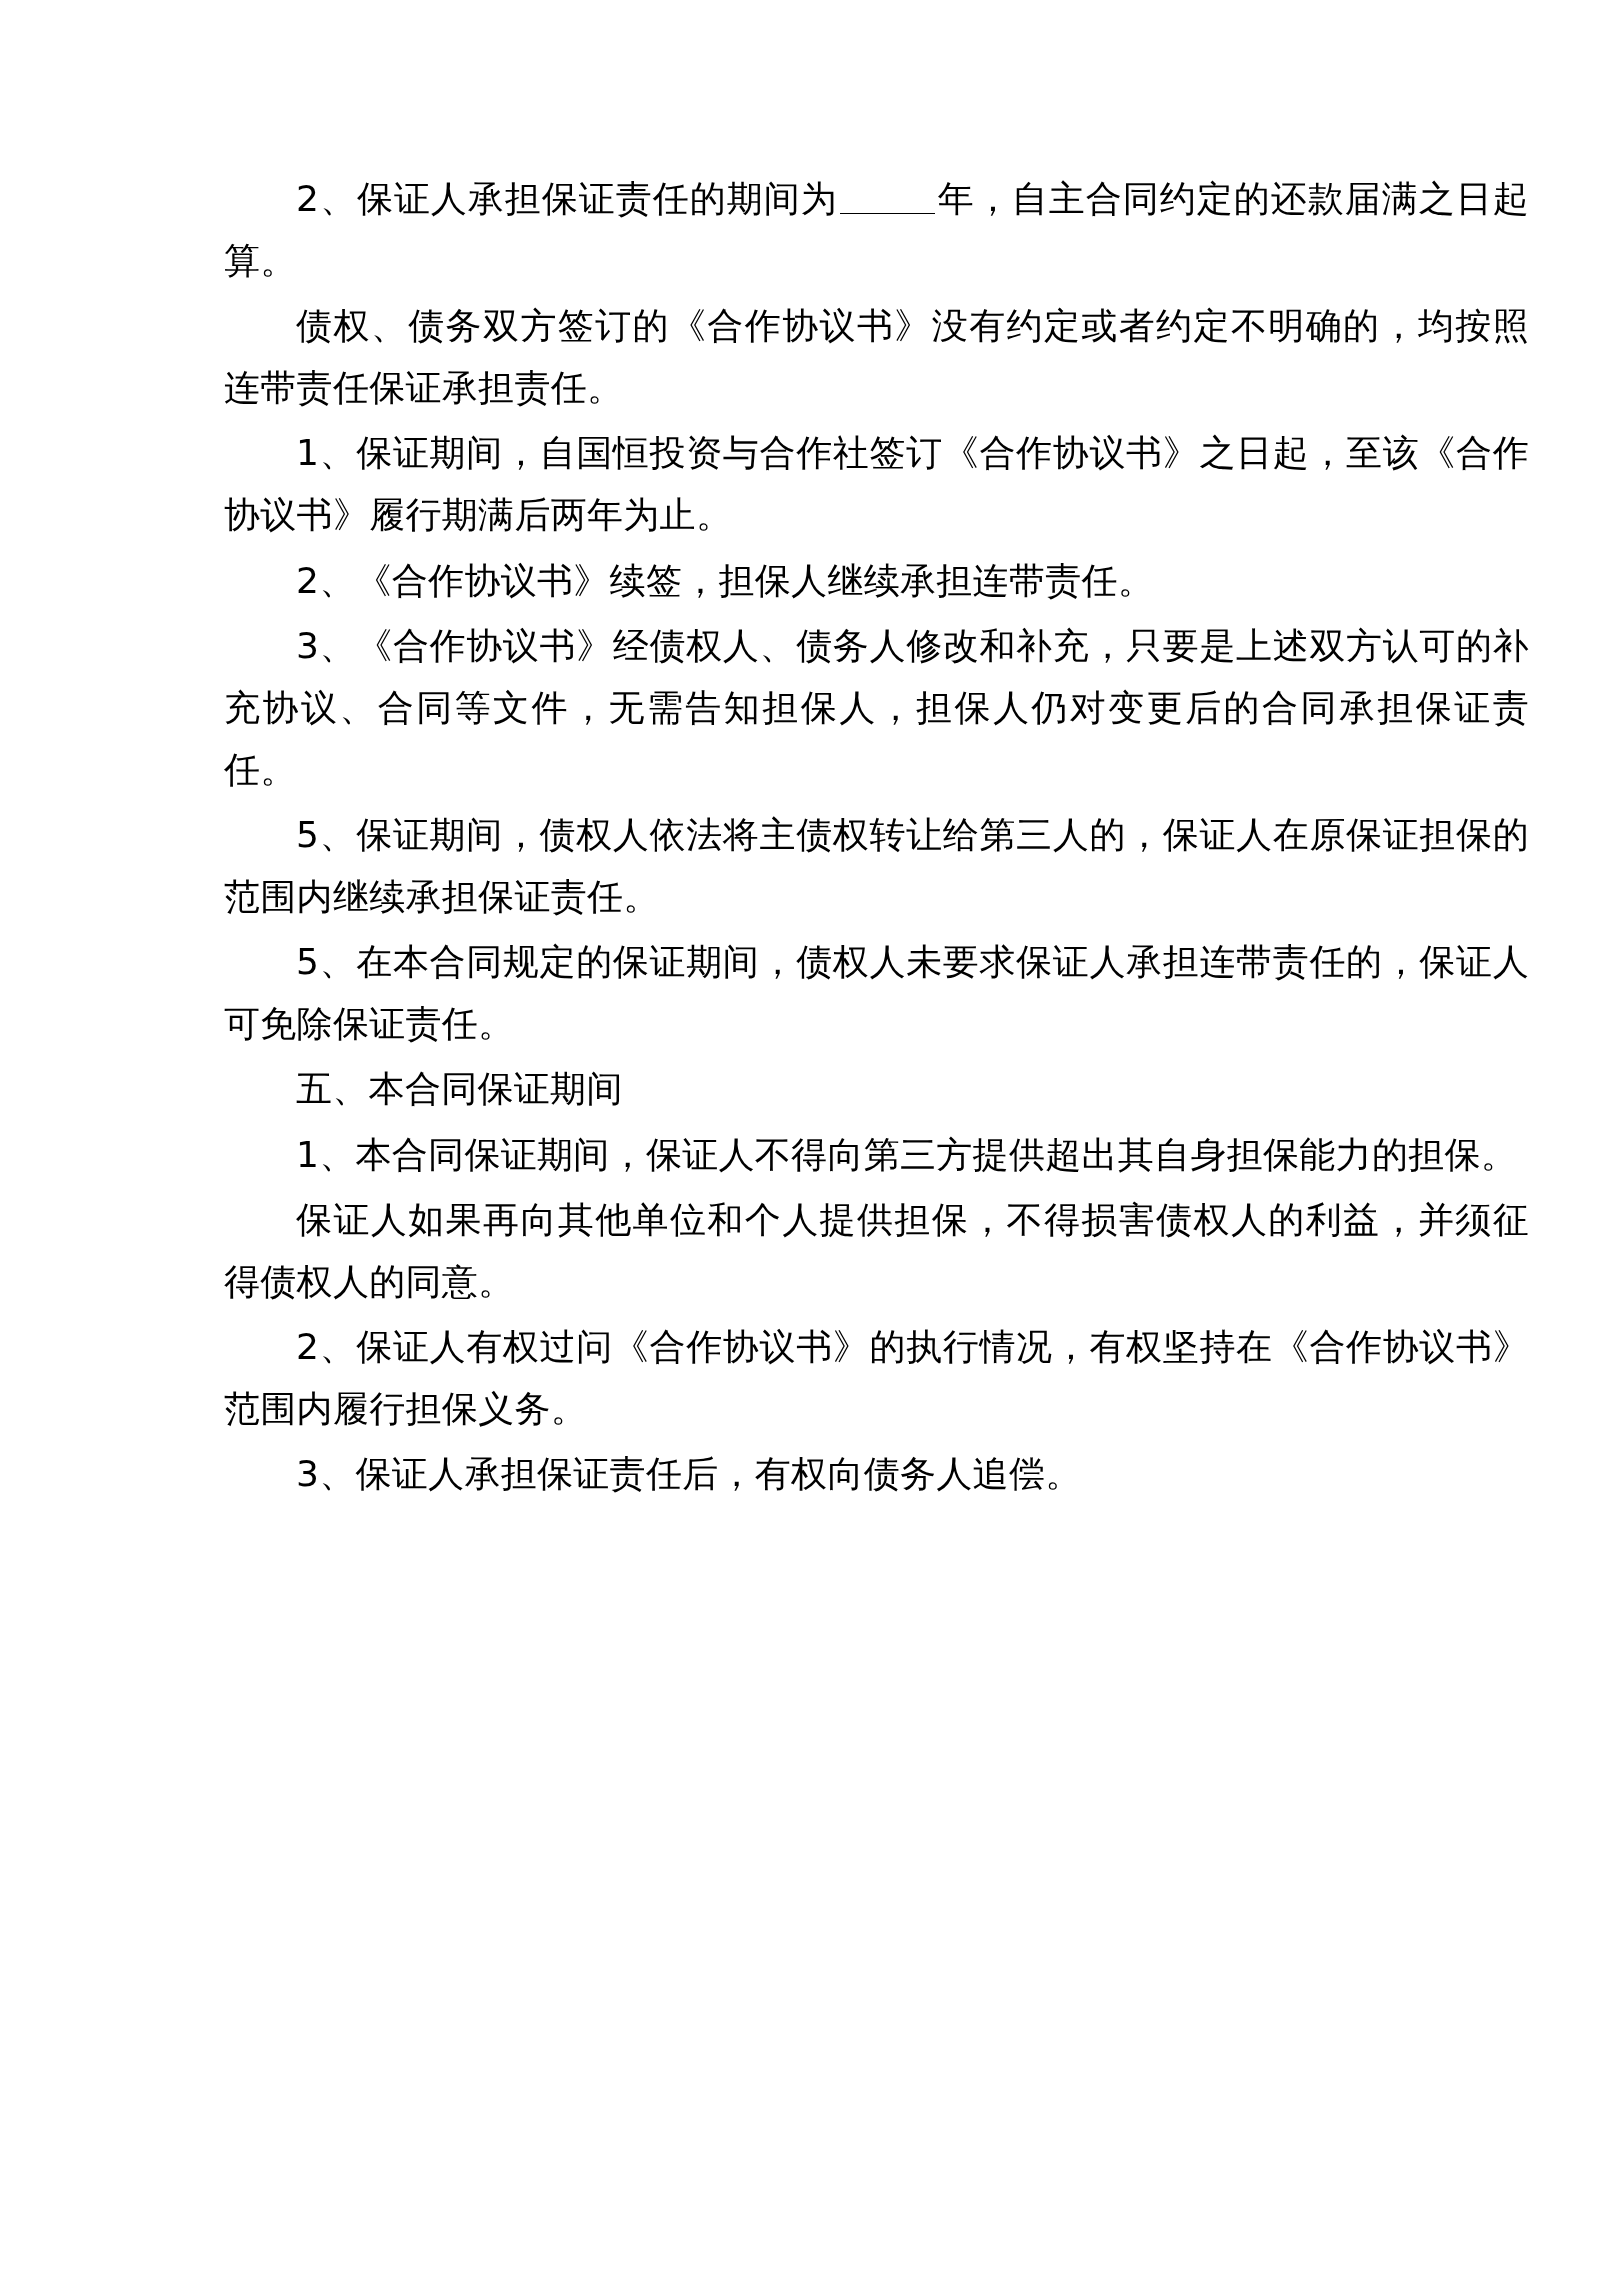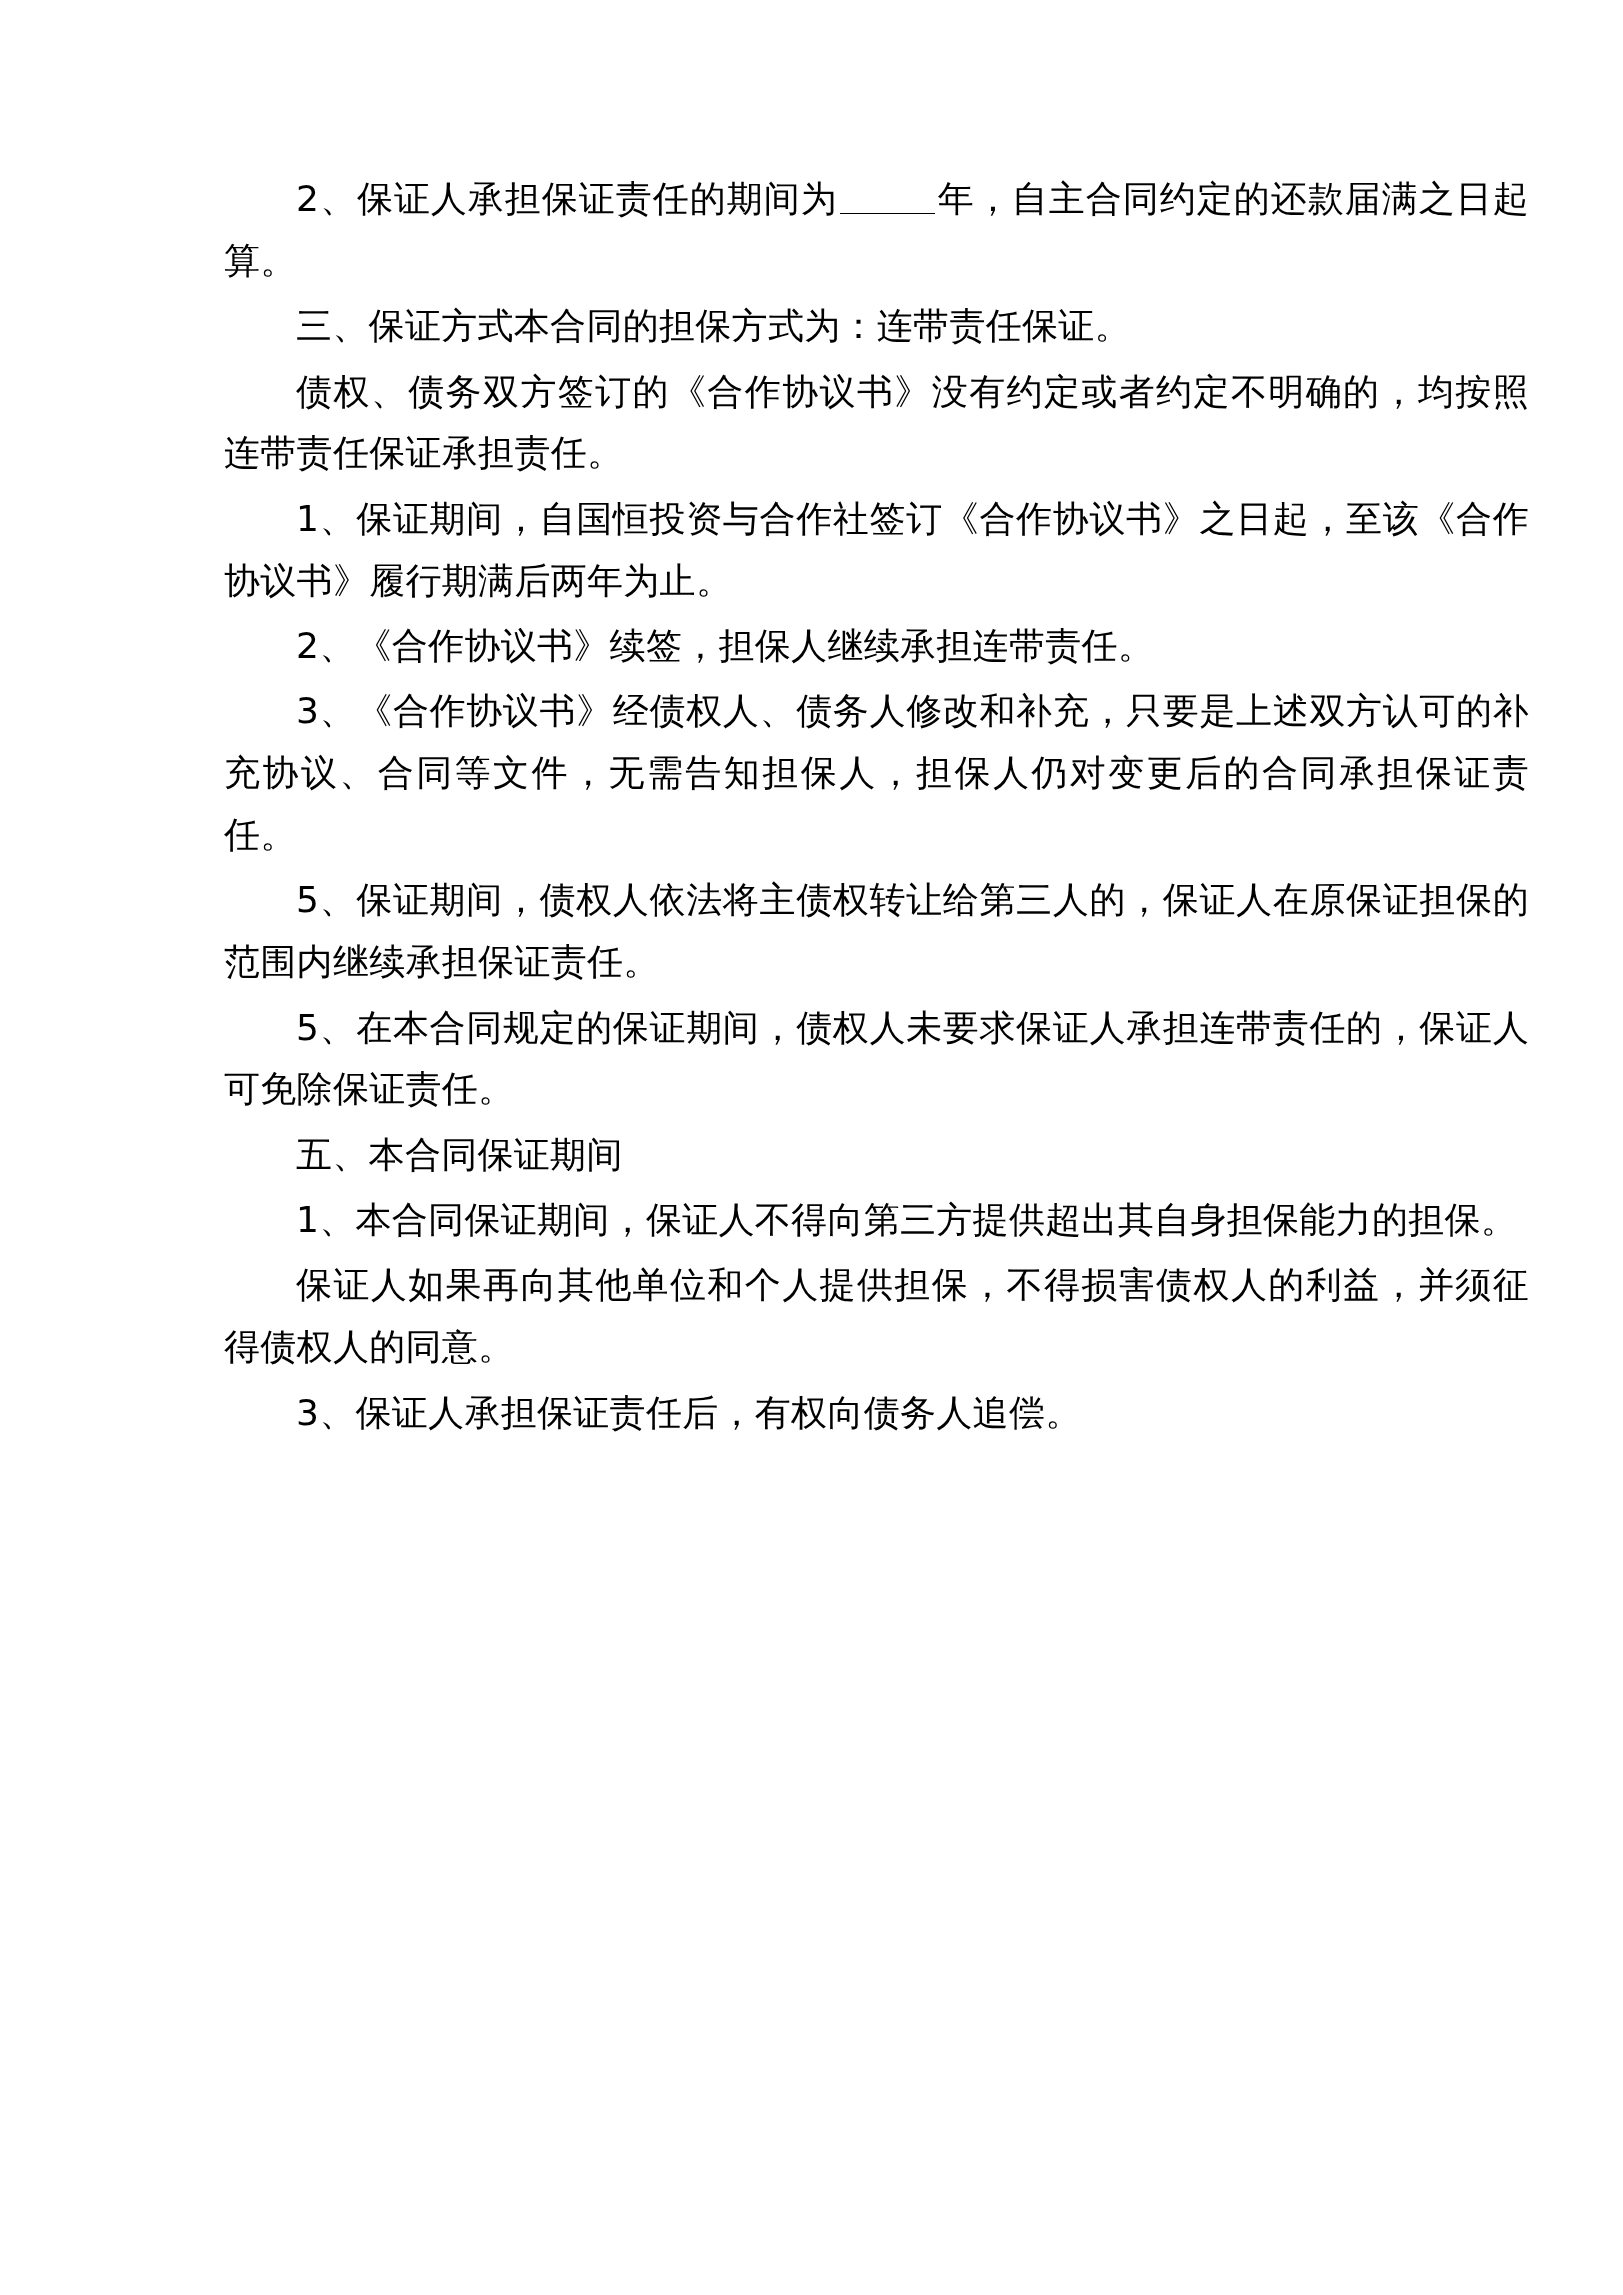--- a/index.html
+++ b/index.html
@@ -41,26 +41,26 @@
     vertical-align: -3.4px;
     margin: 0 2.2px;
   }
 </style>
 </head>
 <body>
 
 <div class="page">
   <div class="doc-body">
       <p class="para"><span>2、保证人承担保证责任的期间为</span><span class="blank-line"></span><span>年，自主合同约定的还款届满之日起算。</span></p>
-      <p class="para"><span>三、保证方式本合同的担保方式为：连带责任保证。</span></p>
       <p class="para"><span>债权、债务双方签订的《合作协议书》没有约定或者约定不明确的，均按照连带责任保证承担责任。</span></p>
       <p class="para"><span>1、保证期间，自国恒投资与合作社签订《合作协议书》之日起，至该《合作协议书》履行期满后两年为止。</span></p>
       <p class="para"><span>2、《合作协议书》续签，担保人继续承担连带责任。</span></p>
       <p class="para"><span>3、《合作协议书》经债权人、债务人修改和补充，只要是上述双方认可的补充协议、合同等文件，无需告知担保人，担保人仍对变更后的合同承担保证责任。</span></p>
       <p class="para"><span>5、保证期间，债权人依法将主债权转让给第三人的，保证人在原保证担保的范围内继续承担保证责任。</span></p>
       <p class="para"><span>5、在本合同规定的保证期间，债权人未要求保证人承担连带责任的，保证人可免除保证责任。</span></p>
       <p class="para"><span>五、本合同保证期间</span></p>
       <p class="para"><span>1、本合同保证期间，保证人不得向第三方提供超出其自身担保能力的担保。</span></p>
       <p class="para"><span>保证人如果再向其他单位和个人提供担保，不得损害债权人的利益，并须征得债权人的同意。</span></p>
+      <p class="para"><span>2、保证人有权过问《合作协议书》的执行情况，有权坚持在《合作协议书》范围内履行担保义务。</span></p>
       <p class="para"><span>3、保证人承担保证责任后，有权向债务人追偿。</span></p>
     </div>
 </div>
 
 
 </body></html>

